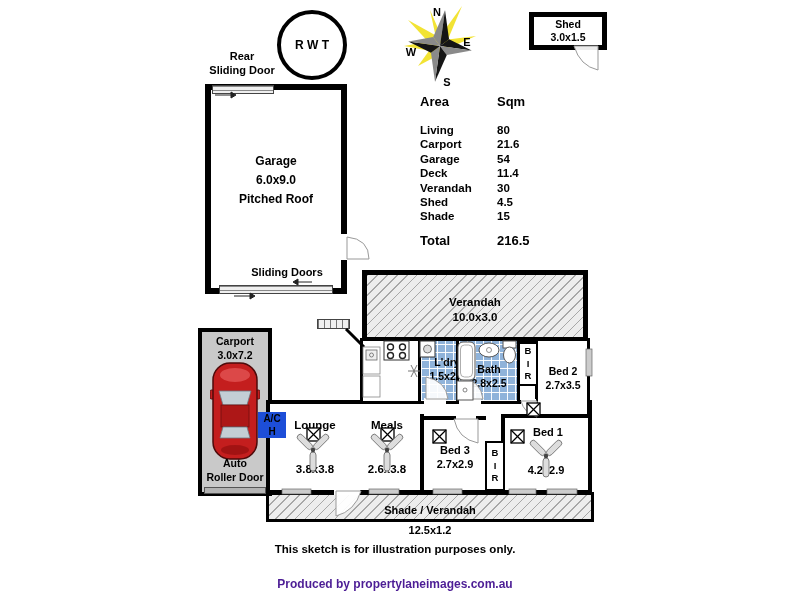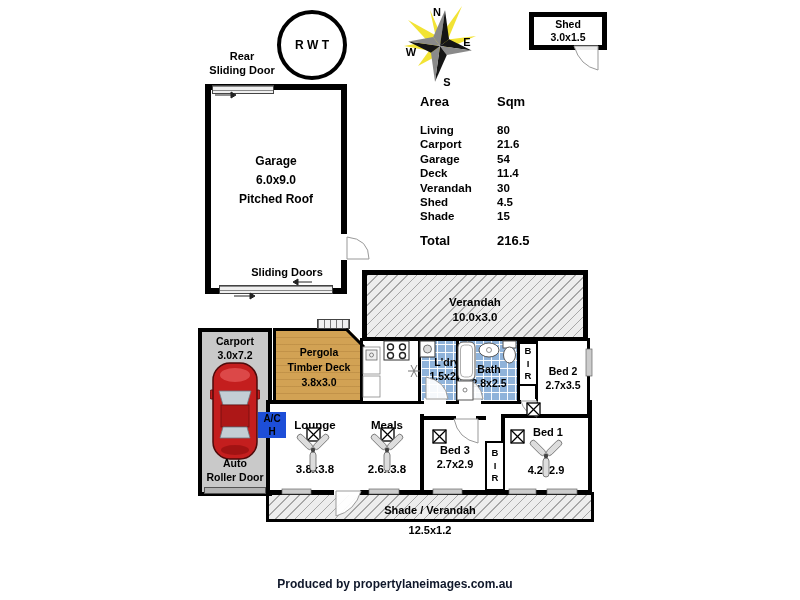--- a/index.html
+++ b/index.html
@@ -151,28 +151,20 @@
       <path d="M13,65 L37,65 L40,76 L10,76 Z" fill="#c3ced5" stroke="#6b7a84" stroke-width="0.8"></path>
       <ellipse cx="25" cy="88" rx="14" ry="5" fill="#9c1212" opacity="0.85"></ellipse>
     </svg>
     <div class="lbl t105" style="left:0;right:0;bottom:8px;line-height:14px;">
       <div>Auto</div>
       <div>Roller Door</div>
     </div>
   </div>
   <div class="abs" style="left:204px;top:487px;width:62px;height:7px;background:#b3b3b3;border:1px solid #555;z-index:4;"></div>
 
-  <div class="abs timber" style="left:273px;top:328px;width:92px;height:76px;border:3px solid #000;z-index:1;
-              clip-path:polygon(0 0, calc(100% - 18px) 0, 100% 18px, 100% 100%, 0 100%);">
-    <div class="lbl t105" style="left:0;right:0;top:14px;line-height:15px;">
-      <div>Pergola</div>
-      <div>Timber Deck</div>
-      <div>3.8x3.0</div>
-    </div>
-  </div>
   <div class="abs" style="left:317px;top:319px;width:33px;height:10px;border:1px solid #444;z-index:2;
               background:repeating-linear-gradient(90deg,#777 0 1px,#f0f0f0 1px 6px);"></div>
 
   <div class="abs" style="left:266px;top:400px;width:326px;height:94px;border:4px solid #000;background:#fff;z-index:1;"></div>
 
   <div class="room" style="left:360px;top:338px;width:61px;height:66px;z-index:2;"></div>
   <div class="room tile" style="left:418px;top:338px;width:41px;height:66px;z-index:2;"></div>
   <div class="room tile" style="left:456px;top:338px;width:64px;height:66px;z-index:2;"></div>
   <div class="room" style="left:535px;top:338px;width:55px;height:80px;z-index:2;"></div>
 
@@ -374,17 +366,20 @@
       <g transform="translate(546,456)">
         <rect x="-1.5" y="2" width="3" height="18" fill="#ccc" stroke="#777" stroke-width="0.7"></rect>
         <rect x="-3" y="-21" width="6" height="19" rx="3" transform="rotate(45)" fill="#ddd" stroke="#666" stroke-width="0.8"></rect>
         <rect x="-3" y="-21" width="6" height="19" rx="3" transform="rotate(-45)" fill="#ddd" stroke="#666" stroke-width="0.8"></rect>
         <rect x="-3" y="-21" width="6" height="19" rx="3" transform="rotate(180)" fill="#ddd" stroke="#666" stroke-width="0.8"></rect>
         <circle cx="0" cy="0" r="2.2" fill="#444"></circle>
       </g>
     </g>
   </svg>
 
-  <div class="ftr t12" style="top:577px;color:#0f172a;">
+  <div class="ftr t115" style="top:543px;">
+    <span>This sketch is for illustration purposes only.</span>
+  </div>
+  <div class="ftr t12" style="top:577px;color:#4c1d95;">
     <span>Produced by propertylaneimages.com.au</span>
   </div>
 
 </div>
 
 </body></html>

